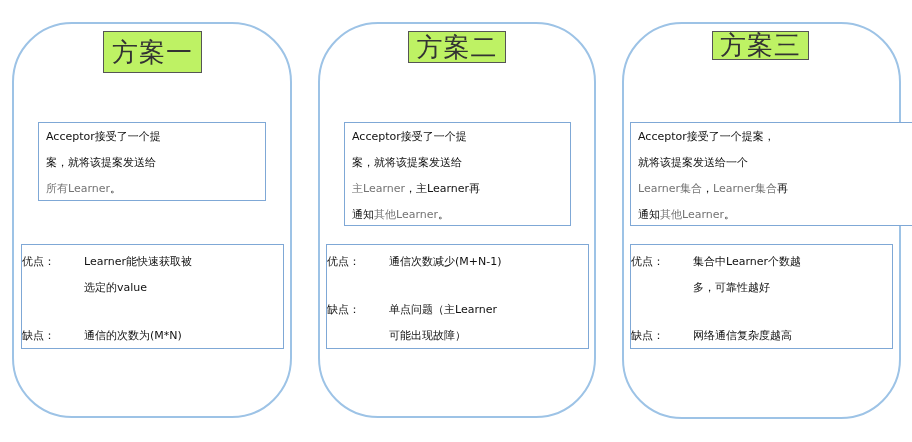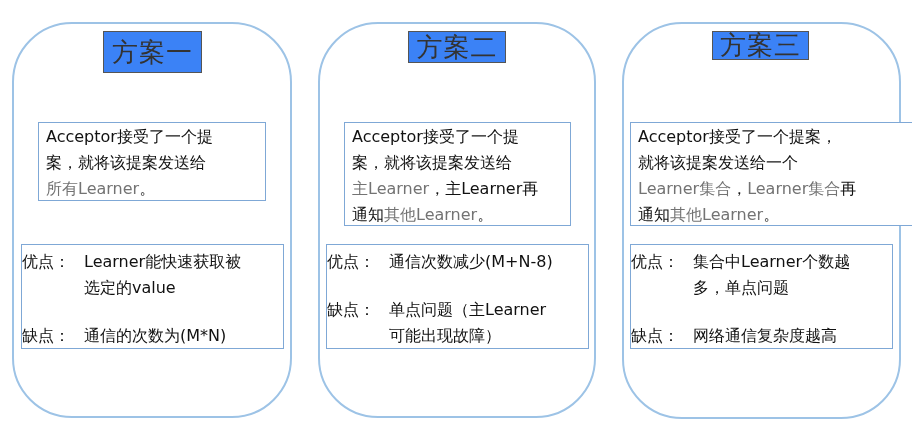--- a/index.html
+++ b/index.html
@@ -1,23 +1,23 @@
 <!DOCTYPE html>
 <html><head>
 <meta charset="utf-8">
 <style>
   html, body { margin: 0; padding: 0; background: #ffffff; }
   body { width: 912px; height: 442px; position: relative; overflow: hidden;
          font-family: "DejaVu Sans", "Liberation Sans", sans-serif; color: #1a1a1a; }
   .panel { position: absolute; border: 2px solid #9dc3e6; border-radius: 60px; box-sizing: border-box; background: #fff; }
-  .title { position: absolute; border: 1.5px solid #555; box-sizing: border-box; background: #3b82f6;
+  .title { position: absolute; border: 1.5px solid #555; box-sizing: border-box; background: #bef264;
            font-family: Liberation Serif, serif; font-size: 26px; color: #333;
            display: flex; align-items: center; justify-content: center; letter-spacing: 1px; }
   .box { position: absolute; border: 1.5px solid #7fa8d6; box-sizing: border-box; background: #fff;
-         font-size: 16px; line-height: 26px; color: #111; }
+         font-size: 11px; line-height: 26px; color: #111; }
   .desc { padding: 1px 0 0 7px; }
   .hl { color: #737373; }
   .pc { padding: 4px 0 0 0; }
   .row { display: flex; }
   .lbl { flex: 0 0 auto; width: 62px; }
   .val { flex: 1 1 auto; }
   .gap { height: 22px; }
 </style>
 </head>
 <body>
@@ -51,21 +51,21 @@
 <div class="box desc" style="left:344px;top:122px;width:227px;height:104px;">
   <div><span>Acceptor接受了一个提</span></div>
   <div><span>案，就将该提案发送给</span></div>
   <div><span class="hl">主Learner</span><span>，主Learner再</span></div>
   <div><span>通知</span><span class="hl">其他Learner</span><span>。</span></div>
 </div>
 <div class="box pc" style="left:326px;top:244px;width:263px;height:105px;">
   <div class="row">
     <span class="lbl">优点：</span>
     <span class="val">
-        <div>通信次数减少(M+N-8)</div>
+        <div>通信次数减少(M+N-1)</div>
       </span>
   </div>
   <div class="gap"></div>
   <div class="row">
     <span class="lbl">缺点：</span>
     <span class="val">
         <div>单点问题（主Learner</div>
         <div>可能出现故障）</div>
       </span>
   </div>
@@ -77,21 +77,21 @@
   <div><span>Acceptor接受了一个提案，</span></div>
   <div><span>就将该提案发送给一个</span></div>
   <div><span class="hl">Learner集合</span><span>，</span><span class="hl">Learner集合</span><span>再</span></div>
   <div><span>通知</span><span class="hl">其他Learner</span><span>。</span></div>
 </div>
 <div class="box pc" style="left:630px;top:244px;width:263px;height:105px;">
   <div class="row">
     <span class="lbl">优点：</span>
     <span class="val">
         <div>集合中Learner个数越</div>
-        <div>多，单点问题</div>
+        <div>多，可靠性越好</div>
       </span>
   </div>
   <div class="gap"></div>
   <div class="row">
     <span class="lbl">缺点：</span>
     <span class="val">
         <div>网络通信复杂度越高</div>
       </span>
   </div>
 </div>

